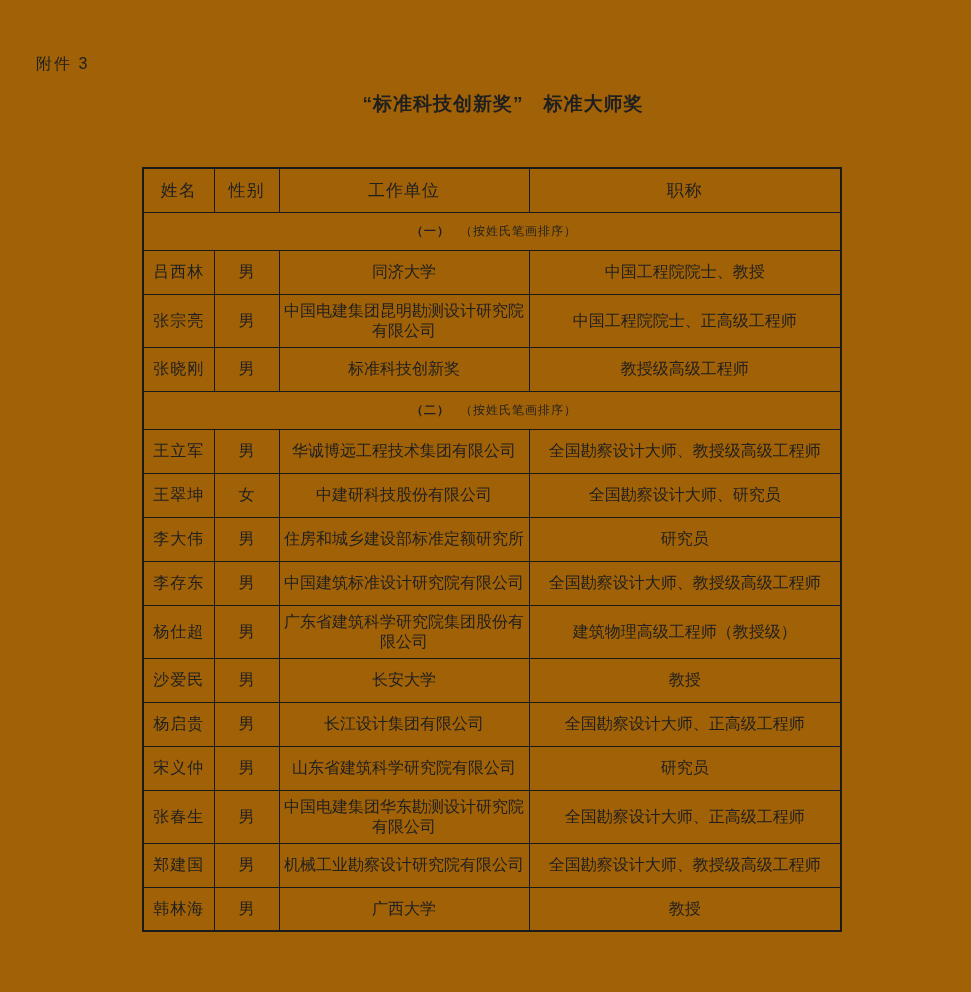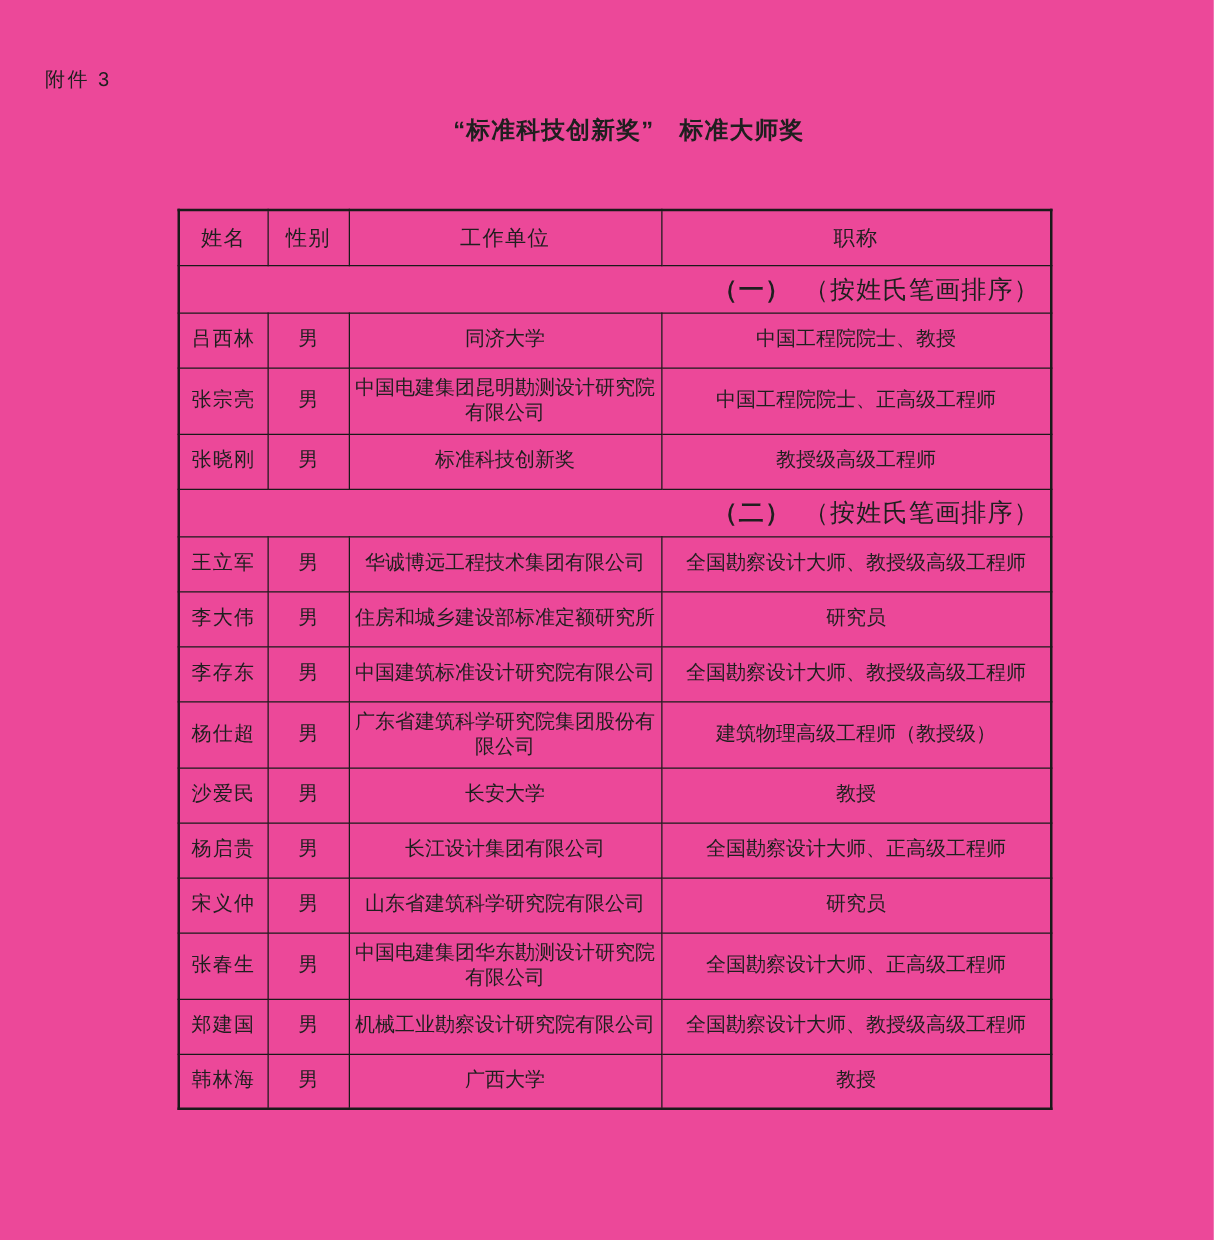--- a/index.html
+++ b/index.html
@@ -5,21 +5,21 @@
   * { margin: 0; padding: 0; box-sizing: border-box; }
   html, body { background: #ffffff; }
   body {
     width: 971px;
     height: 992px;
     position: relative;
     font-family: "Liberation Sans", "DejaVu Sans", sans-serif;
     color: #1f1f1f;
     overflow: hidden;
   }
-  .page { position: absolute; inset: 0; background: #ec4899; }
+  .page { position: absolute; inset: 0; background: #a16207; }
 
   .attachment {
     position: absolute;
     left: 36px;
     top: 54px;
     font-size: 16px;
     letter-spacing: 2px;
     font-weight: 500;
   }
 
@@ -52,23 +52,23 @@
 
   thead th {
     height: 44px;
     font-size: 17px;
     font-weight: normal;
     letter-spacing: 1px;
   }
 
   tr.section-row { height: 38px; }
   tr.section-row td {
-    text-align: right;
+    text-align: center;
     padding: 4px 8px 4px 12px;
-    font-size: 20px;
+    font-size: 12px;
     white-space: nowrap;
   }
   .sec-label { font-weight: bold; letter-spacing: 1px; }
   .sec-note { font-weight: normal; margin-left: 10px; letter-spacing: 1px; }
 
   tr.data-row { height: 44px; }
   tr.data-row td {
     font-size: 16px;
     line-height: 20px;
     padding: 6px 0;
@@ -136,20 +136,26 @@
     </td>
   </tr>
 
   <tr class="data-row">
     <td class="c-name">王立军</td>
     <td class="c-gender">男</td>
     <td class="c-org">华诚博远工程技术集团有限公司</td>
     <td class="c-title">全国勘察设计大师、教授级高级工程师</td>
   </tr>
 
+  <tr class="data-row">
+    <td class="c-name">王翠坤</td>
+    <td class="c-gender">女</td>
+    <td class="c-org">中建研科技股份有限公司</td>
+    <td class="c-title">全国勘察设计大师、研究员</td>
+  </tr>
 
   <tr class="data-row">
     <td class="c-name">李大伟</td>
     <td class="c-gender">男</td>
     <td class="c-org">住房和城乡建设部标准定额研究所</td>
     <td class="c-title">研究员</td>
   </tr>
 
   <tr class="data-row">
     <td class="c-name">李存东</td>

